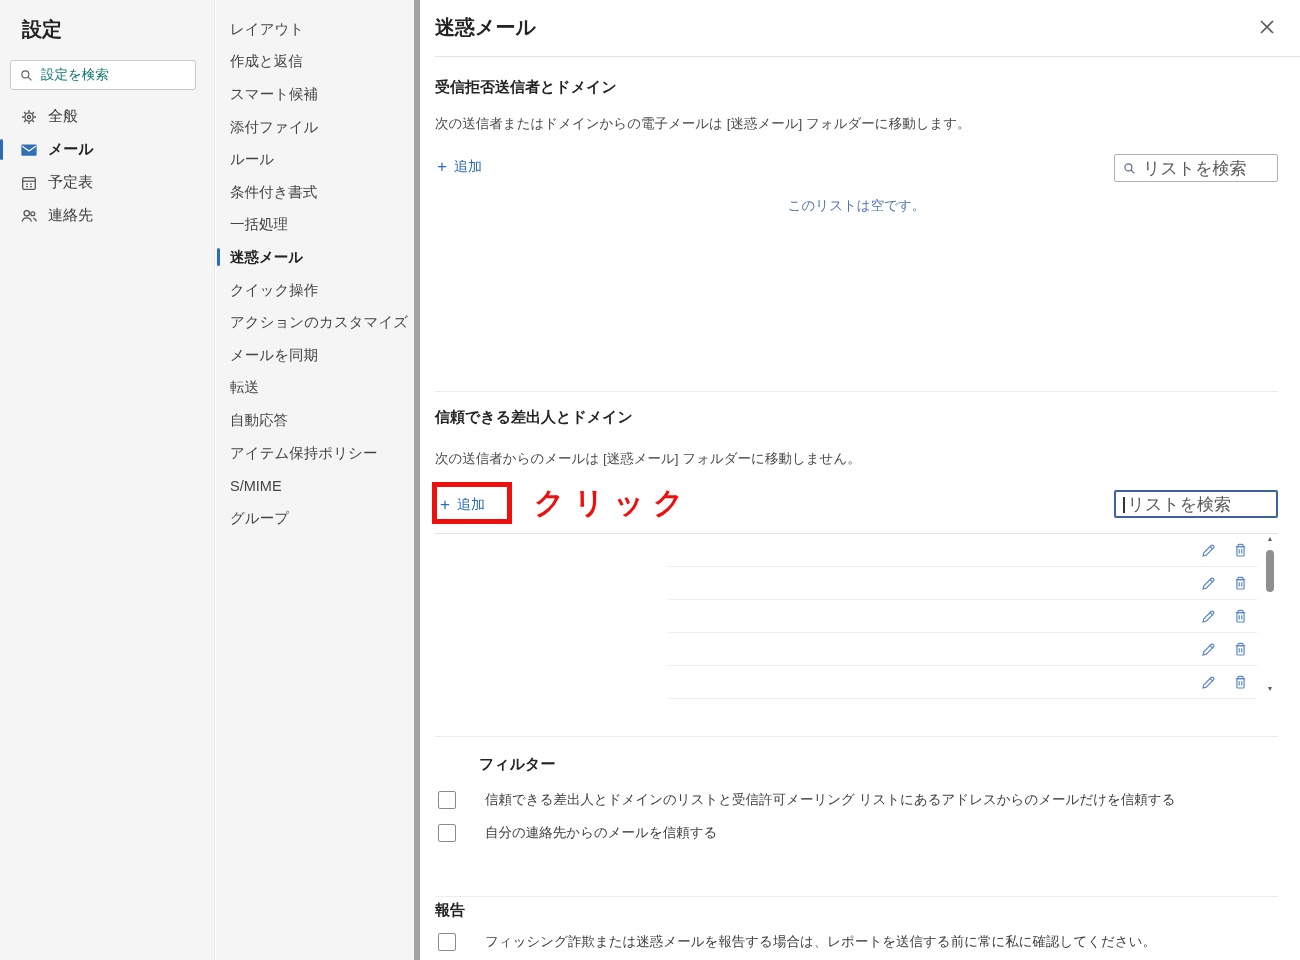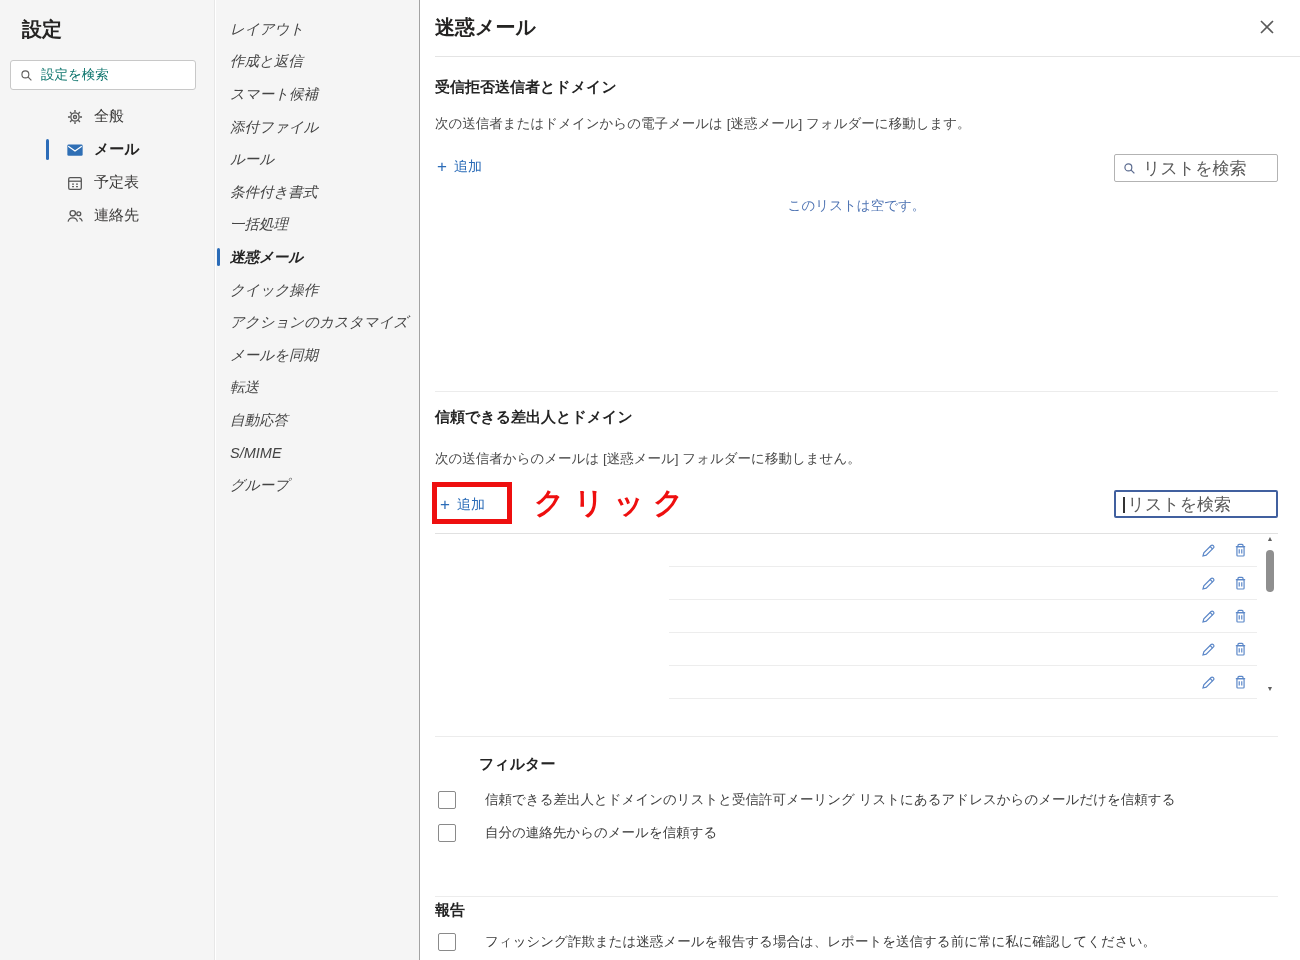--- a/index.html
+++ b/index.html
@@ -5,28 +5,28 @@
   * { margin:0; padding:0; box-sizing:border-box; }
   html,body { width:1300px; height:960px; }
   body { font-family:"Liberation Sans","DejaVu Sans",sans-serif; color:#252423; background:#fff; }
   #app { position:relative; width:1300px; height:960px; overflow:hidden; background:#fff; }
 
   
   .sidebar { position:absolute; left:0; top:0; width:215px; height:960px; background:#f5f5f5; border-right:1px solid #e7e7e7; }
   .sidebar-title { position:absolute; left:22px; top:16px; font-size:20px; font-weight:700; color:#252423; }
   .sidebar-search { position:absolute; left:10px; top:60px; width:186px; height:30px; background:#fff; border:1px solid #c8c8c8; border-radius:3px; display:flex; align-items:center; padding:0 8px; gap:7px; }
   .sidebar-search .ph { font-size:13.5px; color:#0f766e; }
-  .side-items { position:absolute; left:0; top:100px; width:215px;padding-left:46px; }
+  .side-items { position:absolute; left:0; top:100px; width:215px; }
   .side-item { position:relative; height:33px; display:flex; align-items:center; gap:10px; padding-left:20px; font-size:15px; color:#3b3a39; cursor:pointer; }
   .side-item.selected { font-weight:700; color:#252423; }
   .side-item.selected .selbar { position:absolute; left:0; top:6px; width:3px; height:21px; background:#2b6cb8; border-radius:2px; }
   .icon16 { width:18px; height:18px; flex:0 0 18px; }
 
   
-  .navcol { position:absolute; left:216px; top:0; width:204px; height:960px; background:#f5f5f5; border-right:1px solid #a3a3a3;font-style:italic; }
+  .navcol { position:absolute; left:216px; top:0; width:204px; height:960px; background:#f5f5f5; border-right:6px solid #a3a3a3; }
   .nav-item { position:relative; height:32.6px; display:flex; align-items:center; padding-left:14px; font-size:14.5px; color:#444; cursor:pointer; }
   .nav-items { position:absolute; left:0; top:13px; width:204px; }
   .nav-item.selected { font-weight:700; color:#242424; }
   .nav-item.selected .selbar { position:absolute; left:1px; top:7px; width:3px; height:18px; background:#2b6cb8; border-radius:2px; }
   .navcol-thumb { position:absolute; left:422px; top:472px; width:5px; height:57px; background:#4d4d4d; border-radius:2px; }
 
   
   .main { position:absolute; left:421px; top:0; width:879px; height:960px; background:#fff; }
   .panel-title { position:absolute; left:14px; top:14px; font-size:20px; font-weight:700; color:#252423; }
   .close-btn { position:absolute; left:832px; top:13px; width:28px; height:28px; display:flex; align-items:center; justify-content:center; cursor:pointer; }
@@ -123,20 +123,21 @@
       <div class="nav-item">一括処理</div>
       <div class="nav-item selected">
         <span class="selbar"></span>
         <span>迷惑メール</span>
       </div>
       <div class="nav-item">クイック操作</div>
       <div class="nav-item">アクションのカスタマイズ</div>
       <div class="nav-item">メールを同期</div>
       <div class="nav-item">転送</div>
       <div class="nav-item">自動応答</div>
+      <div class="nav-item">アイテム保持ポリシー</div>
       <div class="nav-item">S/MIME</div>
       <div class="nav-item">グループ</div>
     </div>
   </div>
   <div class="navcol-thumb"></div>
 
   <div class="main">
     <div class="panel-title">迷惑メール</div>
     <div class="close-btn">
       <svg width="20" height="20" viewBox="0 0 20 20" stroke="#5a5a5a" stroke-width="1.6">

